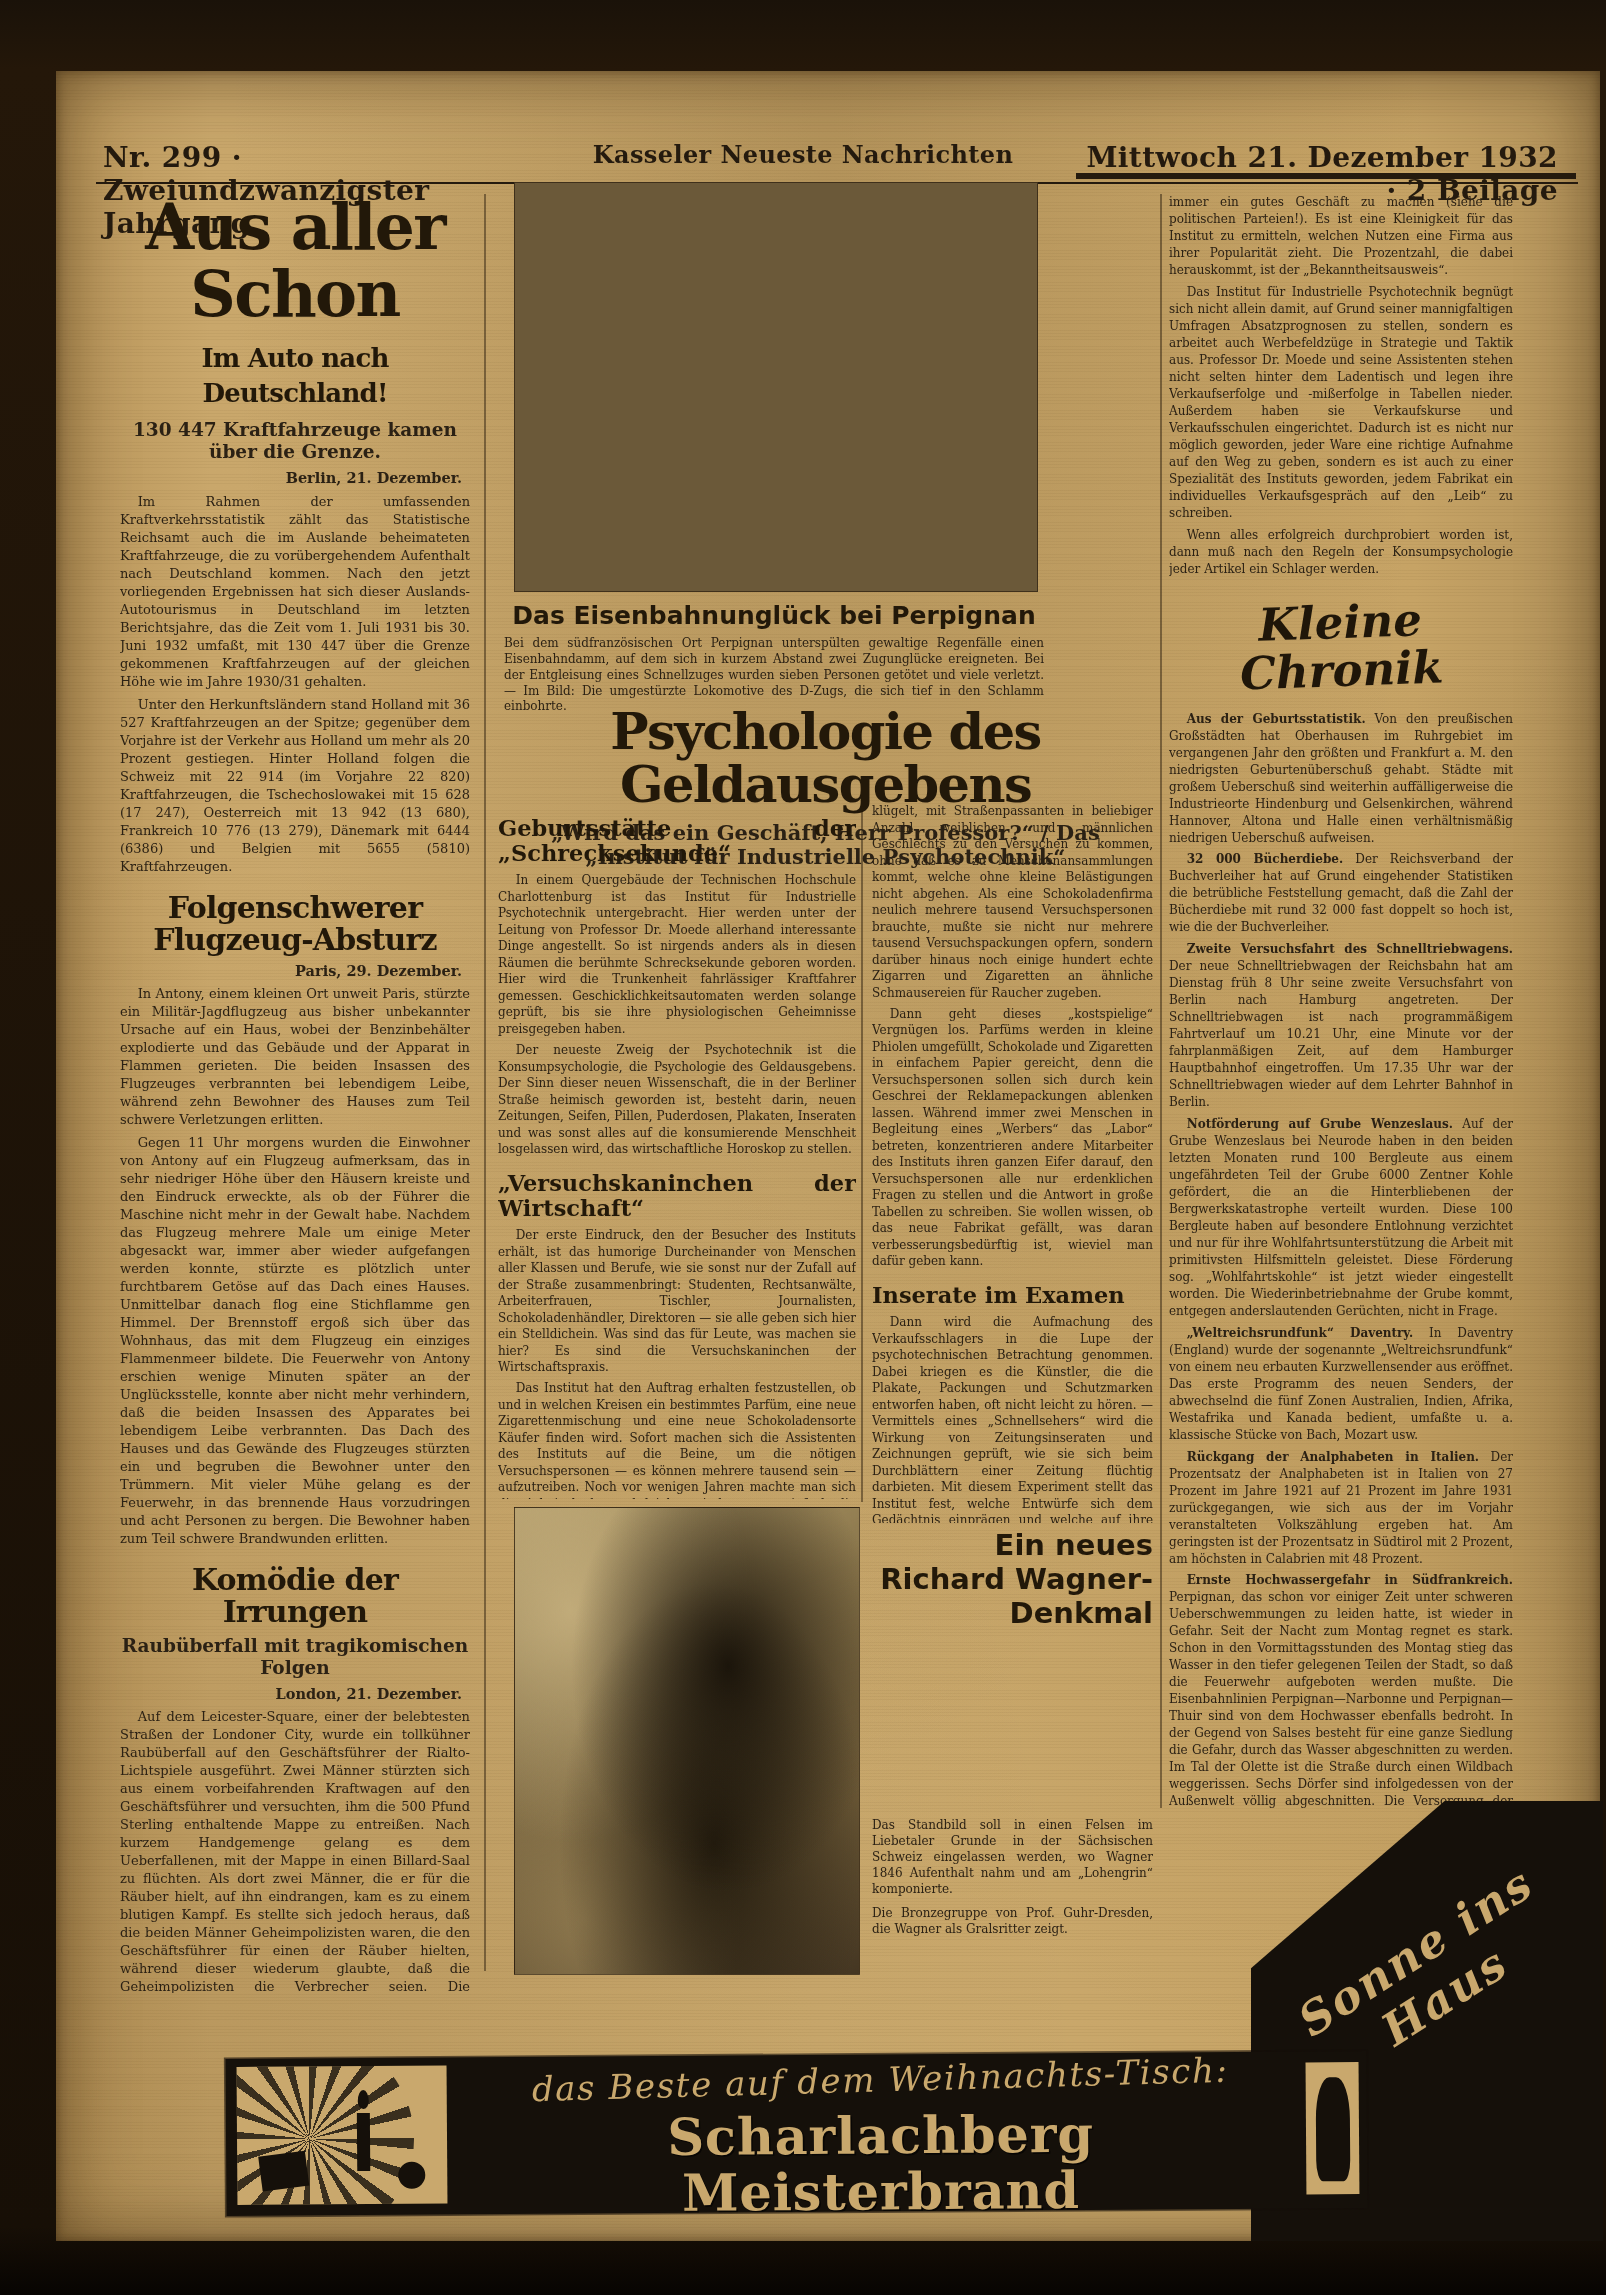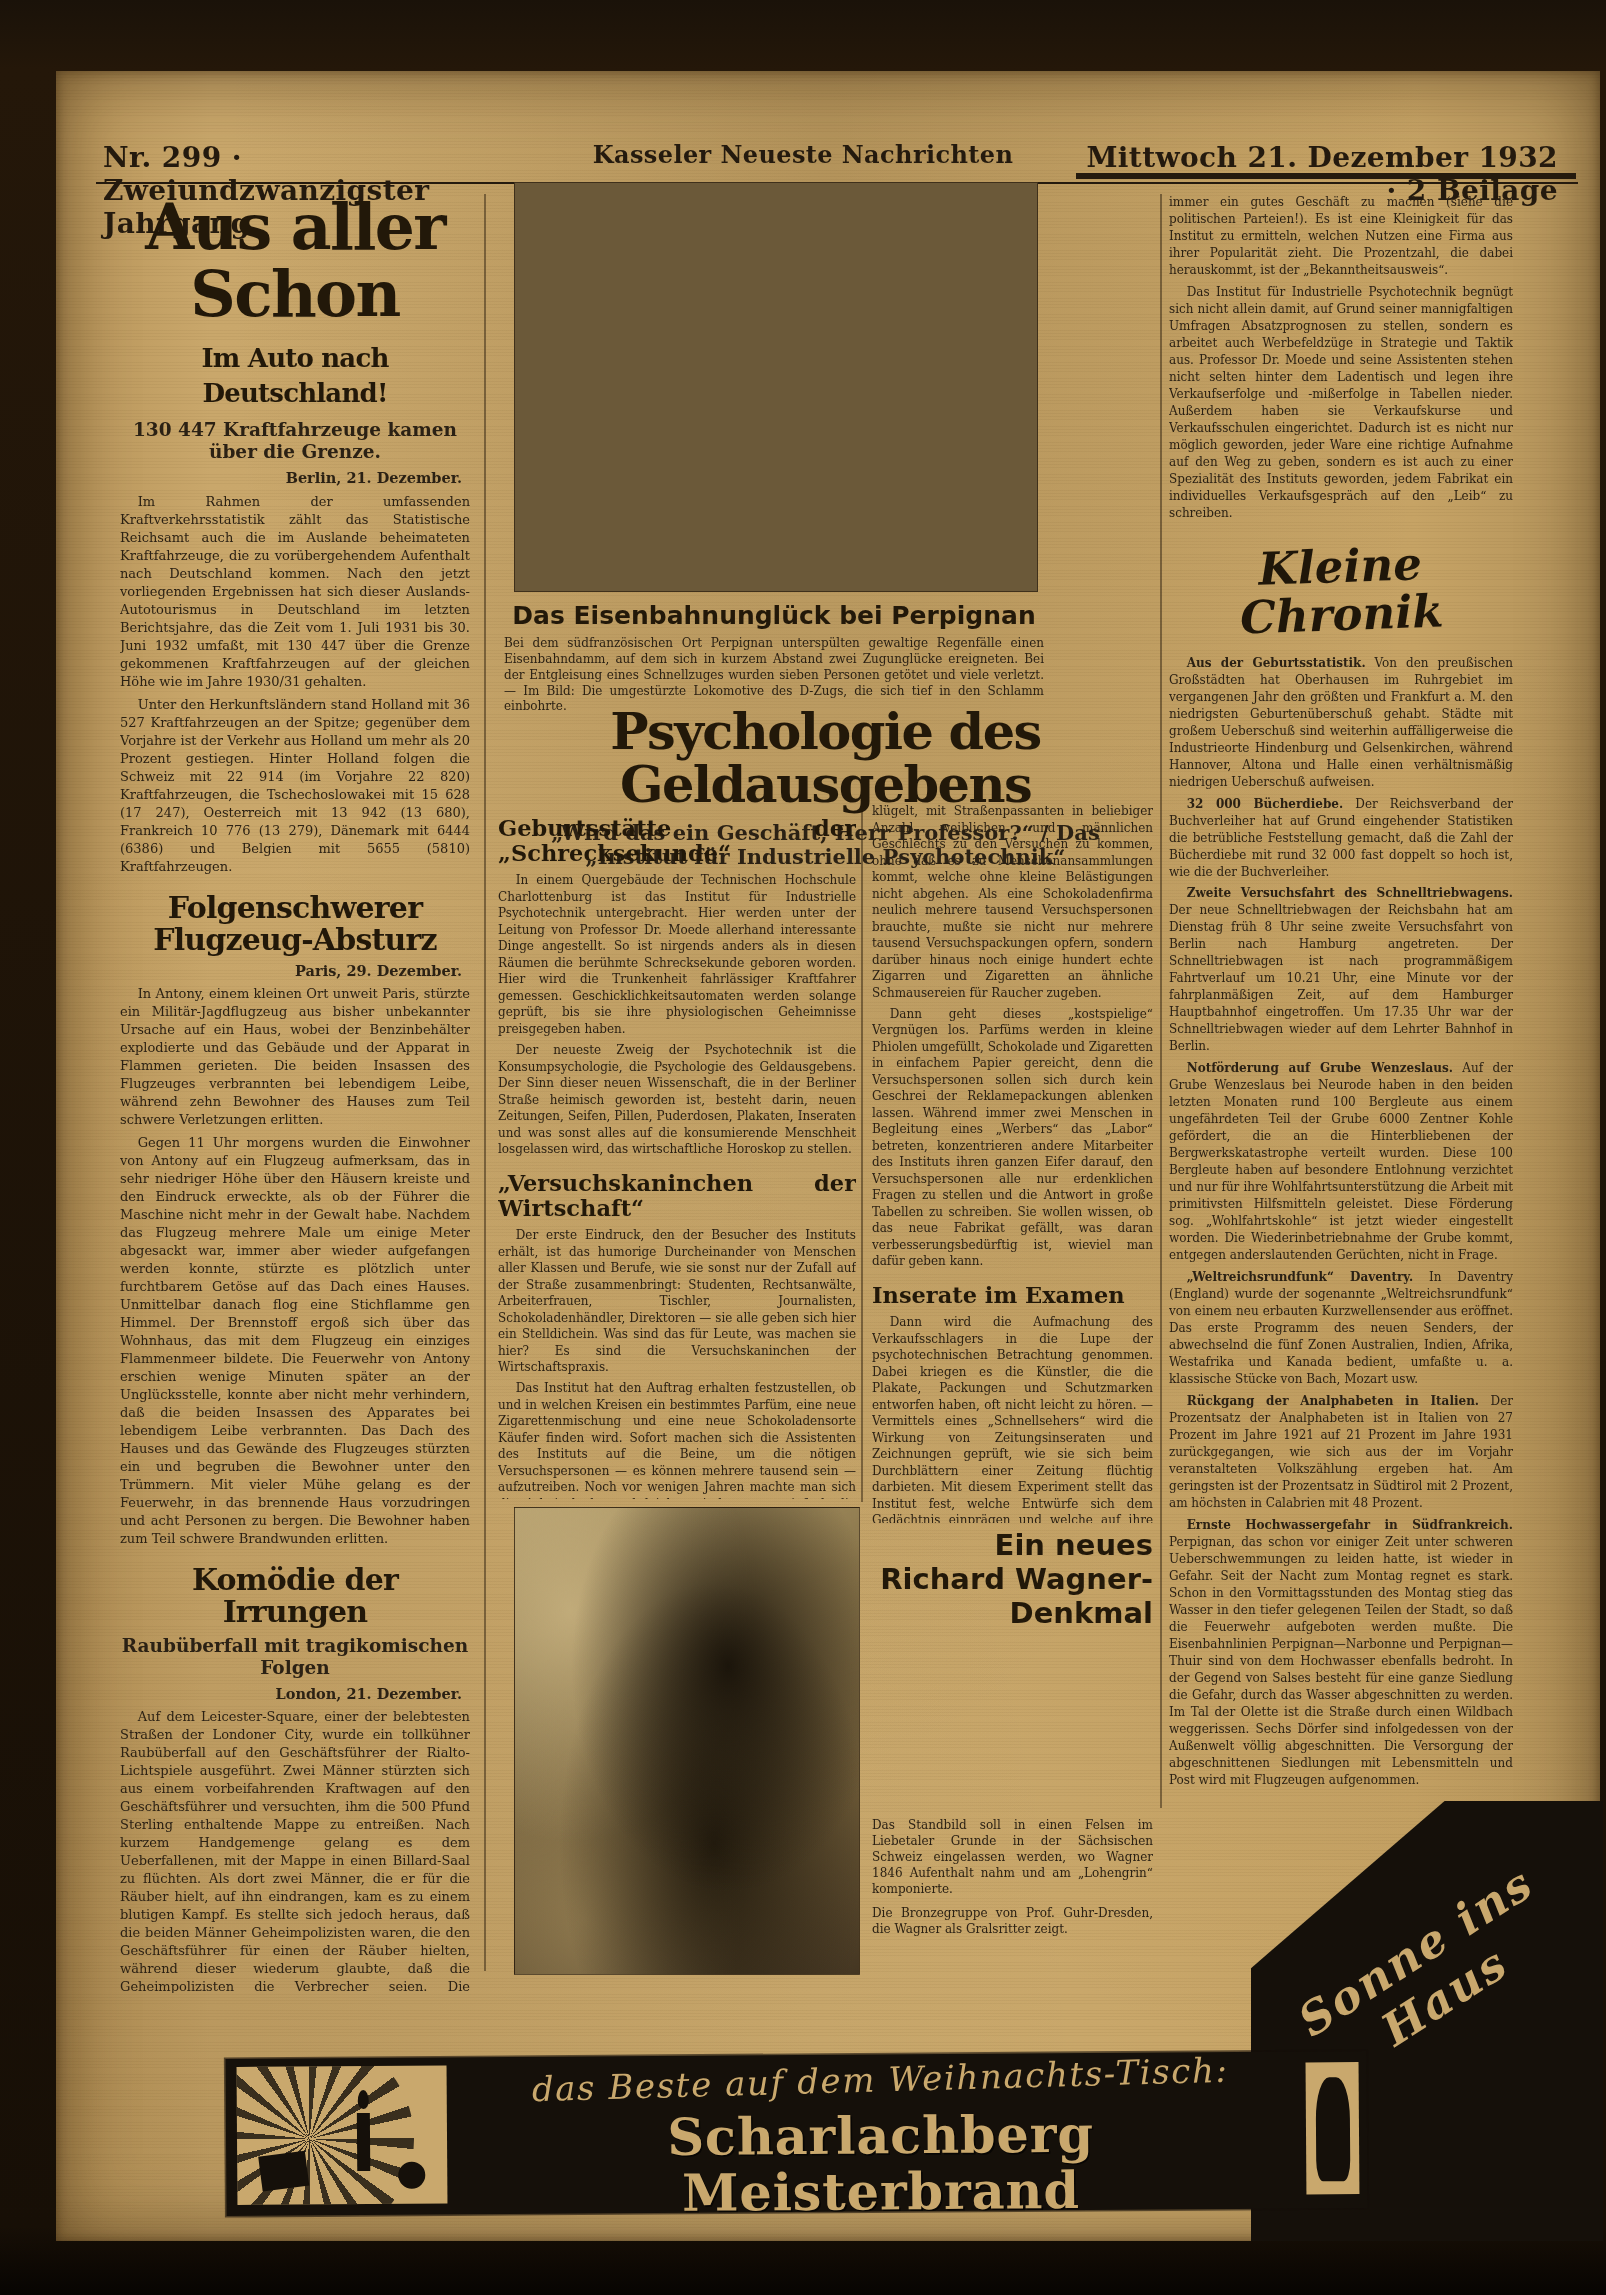--- a/index.html
+++ b/index.html
@@ -150,20 +150,21 @@
     <h2 class="wagnerhead">Ein neues Richard Wagner-Denkmal</h2>
   </div>
   <div class="abs" style="left:872px;top:1817px;width:281px;">
     <div class="wagcap">Das Standbild soll in einen Felsen im Liebetaler Grunde in der Sächsischen Schweiz eingelassen werden, wo Wagner 1846 Aufenthalt nahm und am „Lohengrin“ komponierte.</div>
     <div class="wagcap wagcredit">Die Bronzegruppe von Prof. Guhr-Dresden, die Wagner als Gralsritter zeigt.</div>
   </div>
 
   <div class="col colR" style="left:1169px;top:194px;width:344px;height:1616px;">
     <p class="b" style="text-indent:0;">immer ein gutes Geschäft zu machen (siehe die politischen Parteien!). Es ist eine Kleinigkeit für das Institut zu ermitteln, welchen Nutzen eine Firma aus ihrer Popularität zieht. Die Prozentzahl, die dabei herauskommt, ist der „Bekanntheitsausweis“.</p>
     <p class="b">Das Institut für Industrielle Psychotechnik begnügt sich nicht allein damit, auf Grund seiner mannigfaltigen Umfragen Absatzprognosen zu stellen, sondern es arbeitet auch Werbefeldzüge in Strategie und Taktik aus. Professor Dr. Moede und seine Assistenten stehen nicht selten hinter dem Ladentisch und legen ihre Verkaufserfolge und -mißerfolge in Tabellen nieder. Außerdem haben sie Verkaufskurse und Verkaufsschulen eingerichtet. Dadurch ist es nicht nur möglich geworden, jeder Ware eine richtige Aufnahme auf den Weg zu geben, sondern es ist auch zu einer Spezialität des Instituts geworden, jedem Fabrikat ein individuelles Verkaufsgespräch auf den „Leib“ zu schreiben.</p>
+    <p class="b">Wenn alles erfolgreich durchprobiert worden ist, dann muß nach den Regeln der Konsumpsychologie jeder Artikel ein Schlager werden.</p>
 
     <h2 class="chronikhead">Kleine Chronik</h2>
 
     <p class="b"><span class="lead">Aus der Geburtsstatistik.</span> <span>Von den preußischen Großstädten hat Oberhausen im Ruhrgebiet im vergangenen Jahr den größten und Frankfurt a. M. den niedrigsten Geburtenüberschuß gehabt. Städte mit großem Ueberschuß sind weiterhin auffälligerweise die Industrieorte Hindenburg und Gelsenkirchen, während Hannover, Altona und Halle einen verhältnismäßig niedrigen Ueberschuß aufweisen.</span></p>
     <p class="b"><span class="lead">32 000 Bücherdiebe.</span> <span>Der Reichsverband der Buchverleiher hat auf Grund eingehender Statistiken die betrübliche Feststellung gemacht, daß die Zahl der Bücherdiebe mit rund 32 000 fast doppelt so hoch ist, wie die der Buchverleiher.</span></p>
     <p class="b"><span class="lead">Zweite Versuchsfahrt des Schnelltriebwagens.</span> <span>Der neue Schnelltriebwagen der Reichsbahn hat am Dienstag früh 8 Uhr seine zweite Versuchsfahrt von Berlin nach Hamburg angetreten. Der Schnelltriebwagen ist nach programmäßigem Fahrtverlauf um 10.21 Uhr, eine Minute vor der fahrplanmäßigen Zeit, auf dem Hamburger Hauptbahnhof eingetroffen. Um 17.35 Uhr war der Schnelltriebwagen wieder auf dem Lehrter Bahnhof in Berlin.</span></p>
     <p class="b"><span class="lead">Notförderung auf Grube Wenzeslaus.</span> <span>Auf der Grube Wenzeslaus bei Neurode haben in den beiden letzten Monaten rund 100 Bergleute aus einem ungefährdeten Teil der Grube 6000 Zentner Kohle gefördert, die an die Hinterbliebenen der Bergwerkskatastrophe verteilt wurden. Diese 100 Bergleute haben auf besondere Entlohnung verzichtet und nur für ihre Wohlfahrtsunterstützung die Arbeit mit primitivsten Hilfsmitteln geleistet. Diese Förderung sog. „Wohlfahrtskohle“ ist jetzt wieder eingestellt worden. Die Wiederinbetriebnahme der Grube kommt, entgegen anderslautenden Gerüchten, nicht in Frage.</span></p>
     <p class="b"><span class="lead">„Weltreichsrundfunk“ Daventry.</span> <span>In Daventry (England) wurde der sogenannte „Weltreichsrundfunk“ von einem neu erbauten Kurzwellensender aus eröffnet. Das erste Programm des neuen Senders, der abwechselnd die fünf Zonen Australien, Indien, Afrika, Westafrika und Kanada bedient, umfaßte u. a. klassische Stücke von Bach, Mozart usw.</span></p>
     <p class="b"><span class="lead">Rückgang der Analphabeten in Italien.</span> <span>Der Prozentsatz der Analphabeten ist in Italien von 27 Prozent im Jahre 1921 auf 21 Prozent im Jahre 1931 zurückgegangen, wie sich aus der im Vorjahr veranstalteten Volkszählung ergeben hat. Am geringsten ist der Prozentsatz in Südtirol mit 2 Prozent, am höchsten in Calabrien mit 48 Prozent.</span></p>
     <p class="b"><span class="lead">Ernste Hochwassergefahr in Südfrankreich.</span> <span>Perpignan, das schon vor einiger Zeit unter schweren Ueberschwemmungen zu leiden hatte, ist wieder in Gefahr. Seit der Nacht zum Montag regnet es stark. Schon in den Vormittagsstunden des Montag stieg das Wasser in den tiefer gelegenen Teilen der Stadt, so daß die Feuerwehr aufgeboten werden mußte. Die Eisenbahnlinien Perpignan—Narbonne und Perpignan—Thuir sind von dem Hochwasser ebenfalls bedroht. In der Gegend von Salses besteht für eine ganze Siedlung die Gefahr, durch das Wasser abgeschnitten zu werden. Im Tal der Olette ist die Straße durch einen Wildbach weggerissen. Sechs Dörfer sind infolgedessen von der Außenwelt völlig abgeschnitten. Die Versorgung der abgeschnittenen Siedlungen mit Lebensmitteln und Post wird mit Flugzeugen aufgenommen.</span></p>

